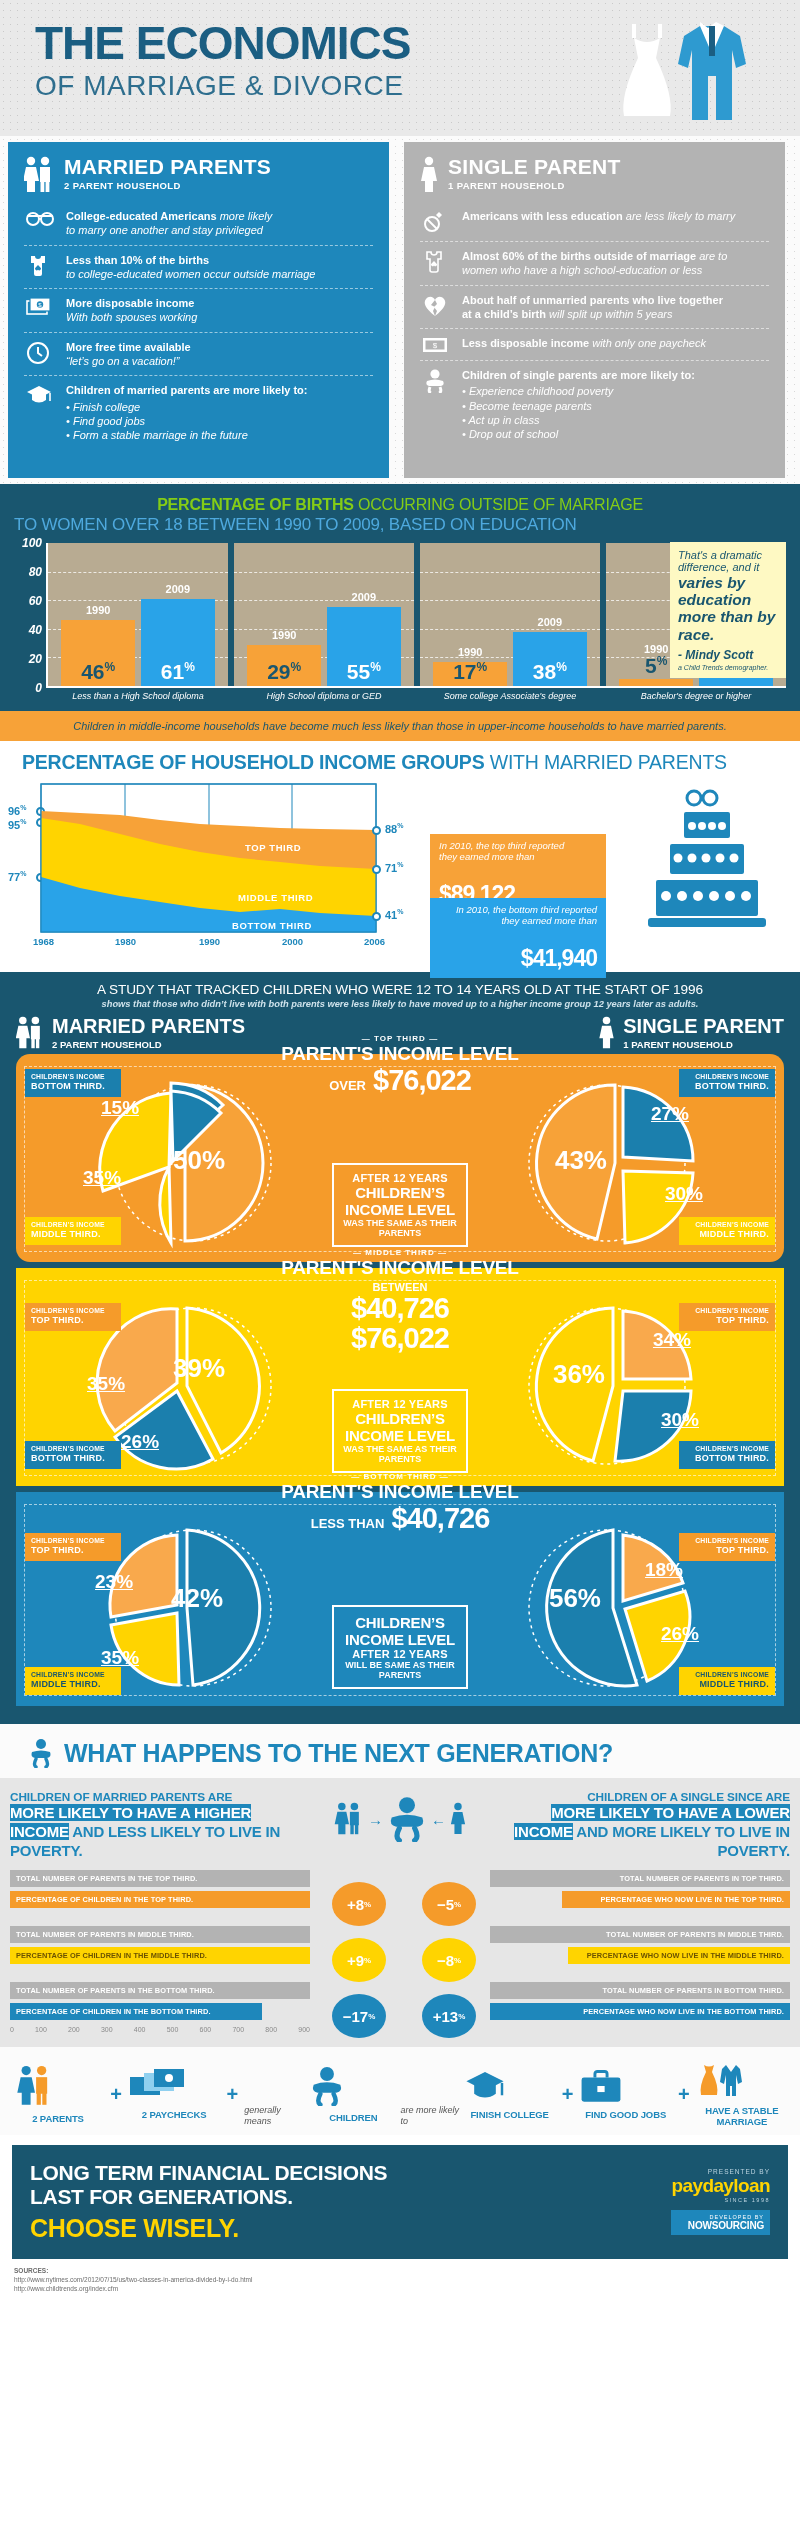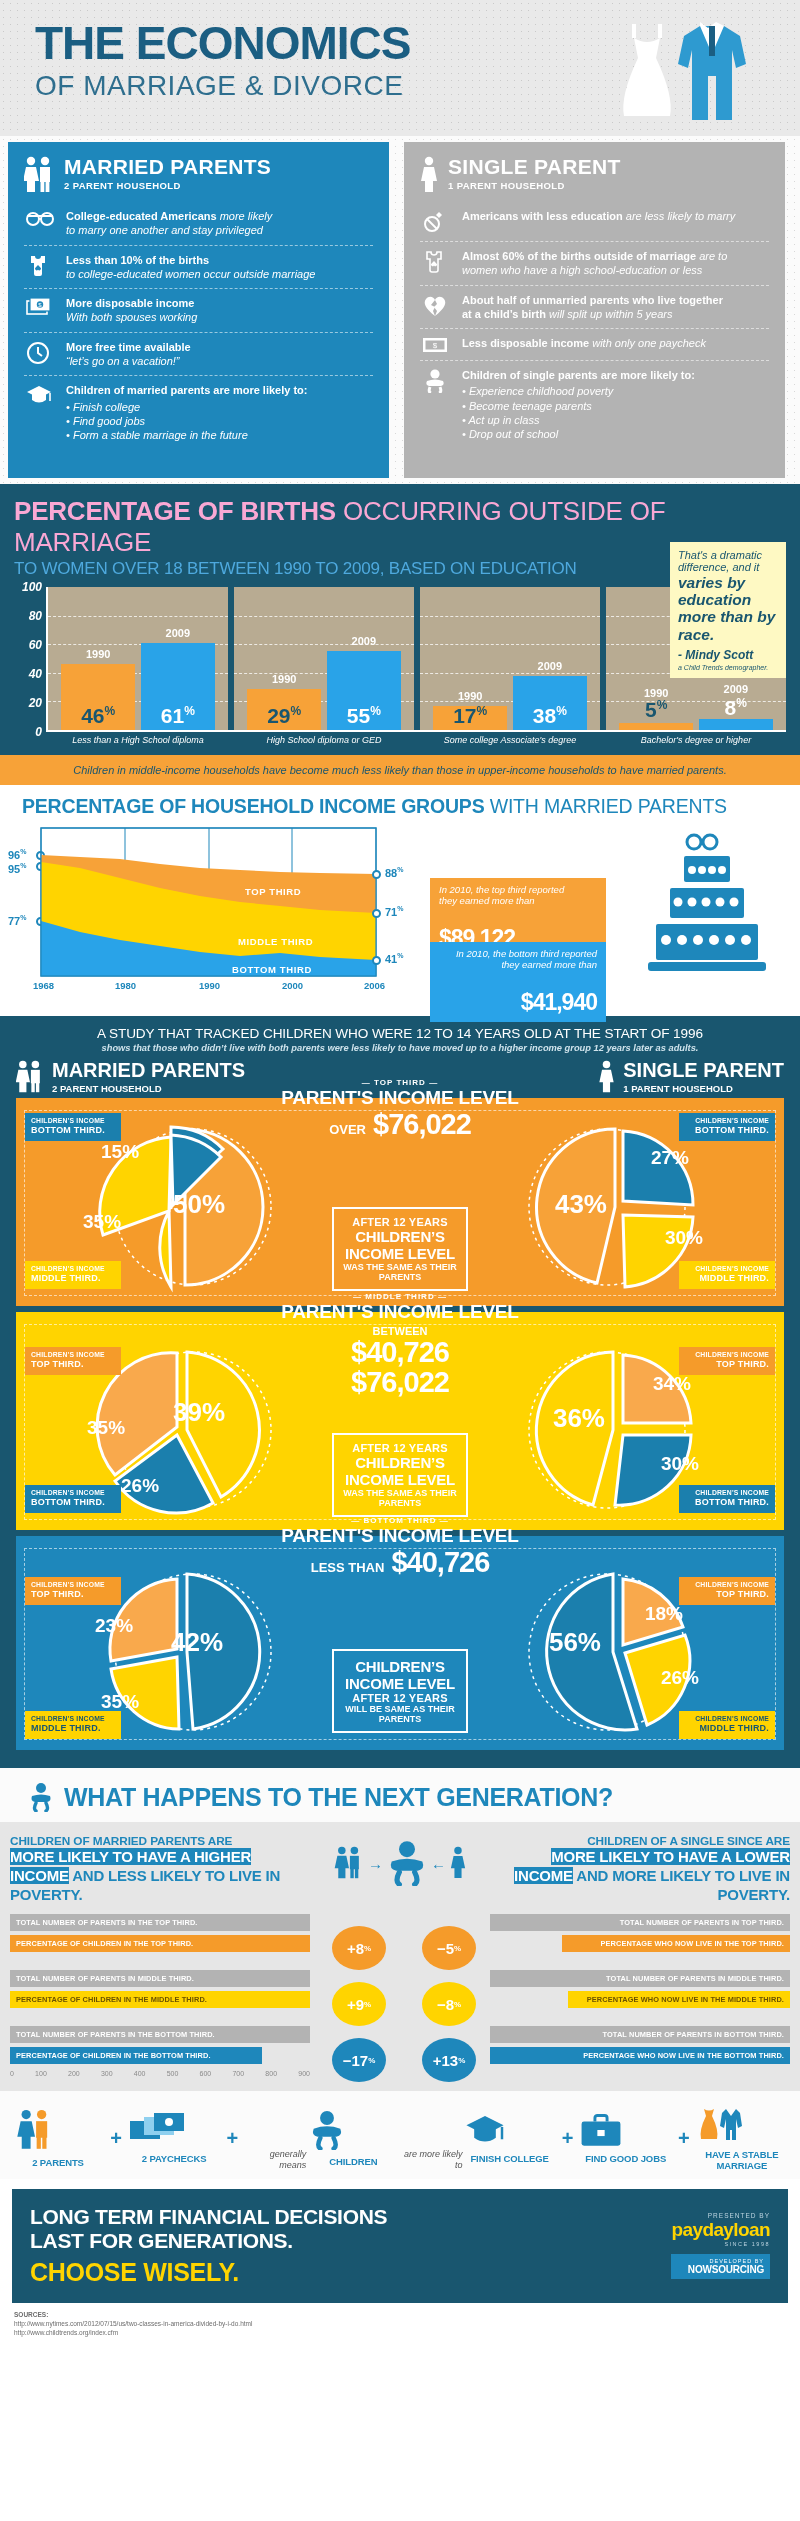--- a/index.html
+++ b/index.html
@@ -21,20 +21,21 @@
     background-image:radial-gradient(#d8d8d8 0.8px, transparent 0.9px);
     background-size:7px 7px;
   }
   .dots-on-blue{
     background-image:radial-gradient(rgba(255,255,255,.14) 0.8px, transparent 0.9px);
     background-size:7px 7px;
   }
   .dots-on-orange{
     background-image:radial-gradient(rgba(140,70,0,.22) 0.9px, transparent 1px);
     background-size:8px 8px;
+    border-radius:14px;
   }
   .dots-on-yellow{
     background-image:radial-gradient(rgba(160,110,0,.25) 0.9px, transparent 1px);
     background-size:8px 8px;
   }
   .dots-on-steel{
     background-image:radial-gradient(rgba(255,255,255,.10) 0.8px, transparent 0.9px);
     background-size:7px 7px;
   }
 
@@ -68,21 +69,21 @@
   }
   .fact:last-child{ border-bottom:none; }
   .fact .ic{ width:30px; min-width:30px; text-align:center; padding-top:1px; }
   .fact b{ font-weight:bold; }
   .fact i{ font-style:italic; }
   .bullets{ margin-top:2px; }
   .bullets div{ font-style:italic; }
 
   
   .births{ background:#19566f; position:relative; padding:12px 14px 10px; }
-  .births h2{ font-size:26px; letter-spacing:-.2px; color:#f9a8d4; font-weight:normal; }
+  .births h2{ font-size:16px; letter-spacing:-.2px; color:#84cc16; font-weight:normal;text-align:center; }
   .births h2 b{ font-weight:bold; }
   .births h3{ font-size:17px; color:#4ea9de; letter-spacing:-.2px; font-weight:normal; margin-top:1px;}
   .chart-wrap{ display:flex; margin-top:8px; }
   .yaxis{ width:32px; position:relative; height:145px; }
   .yaxis span{
     position:absolute; right:4px; font-size:12px; font-style:italic;
     font-weight:bold; color:#fff; transform:translateY(-50%);
   }
   .plot{ flex:1; position:relative; height:145px; border-left:2px solid #fff; border-bottom:2px solid #fff;}
   .groups{ display:flex; height:100%; gap:6px; }
@@ -163,21 +164,21 @@
     position:absolute; font-size:6.8px; font-weight:bold; color:#fff; padding:4px 6px;
     line-height:1.25; letter-spacing:.2px; z-index:5;
   }
   .tag .big{ font-size:9px; }
   .tag.orange{ background:#f59b2a; }
   .tag.yellow{ background:#ffd400; }
   .tag.blue{ background:#1b7fad; }
 
   .pieLabel{ position:absolute; color:#fff; font-weight:bold; z-index:4; }
   .pieLabel.big{ font-size:26px; }
-  .pieLabel.mid{ font-size:19px; }
+  .pieLabel.mid{ font-size:19px;text-decoration:underline; }
 
   
   .nextgen-title{ background:#fbfbfb; padding:14px 0 10px 28px; display:flex; align-items:center; gap:10px;}
   .nextgen-title h2{ font-size:25px; color:#1e87bb; font-weight:bold; letter-spacing:-.3px;}
   .ng{ background:#e6e6e6; padding:12px 10px 14px; position:relative; }
   .ng-top{ display:flex; justify-content:space-between; align-items:flex-start; }
   .ng-col{ width:300px; }
   .ng-col.right{ text-align:right; }
   .ng-h1{ font-size:11.8px; color:#1e87bb; font-weight:bold; letter-spacing:-.1px;}
   .ng-h2{ font-size:15px; font-weight:bold; color:#1e87bb; line-height:1.25; letter-spacing:-.2px; }
@@ -199,21 +200,21 @@
   }
   .badge sup{ font-size:8px; }
   .axis-nums{ display:flex; gap:0; font-size:7px; color:#8a8a8a; margin-top:2px; }
 
   
   .flow{ background:#fbfbfb; padding:14px 12px 8px; }
   .flow-row{ display:flex; align-items:center; justify-content:space-between; }
   .flow-item{ text-align:center; width:92px; }
   .flow-item .lab{ font-size:9.5px; font-weight:bold; color:#1e87bb; margin-top:6px; letter-spacing:-.1px;}
   .flow-op{ font-size:20px; color:#1e87bb; font-weight:bold; width:22px; text-align:center;}
-  .flow-note{ font-size:9px; font-style:italic; color:#555; width:62px; text-align:right; line-height:1.2;margin-top:44px;}
+  .flow-note{ font-size:9px; font-style:italic; color:#555; width:62px; text-align:left; line-height:1.2;margin-top:44px;}
 
   
   .footer{ background:#19566f; margin:10px 12px 0; padding:16px 18px; display:flex; justify-content:space-between; align-items:center;}
   .footer .ft{ color:#fff; }
   .footer .ft .l1{ font-size:21px; font-weight:bold; letter-spacing:-.3px; line-height:1.15;}
   .footer .ft .l2{ font-size:25px; font-weight:bold; color:#ffd400; letter-spacing:-.3px; margin-top:4px;}
   .brandbox{ text-align:right; color:#fff; }
   .brandbox .pby{ font-size:6.5px; letter-spacing:1px; color:#bcd4e0;}
   .brandbox .bn{ font-size:19px; font-weight:bold; letter-spacing:-.6px;}
   .brandbox .bn span{ color:#ffd400; }

